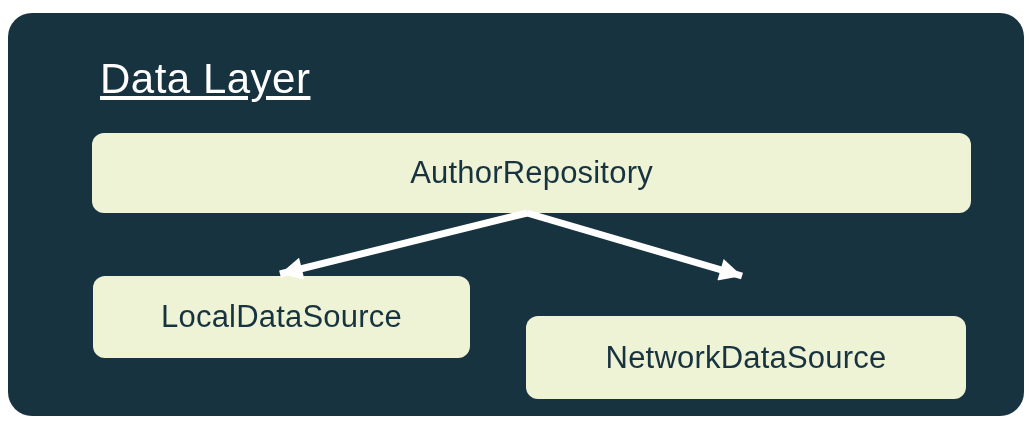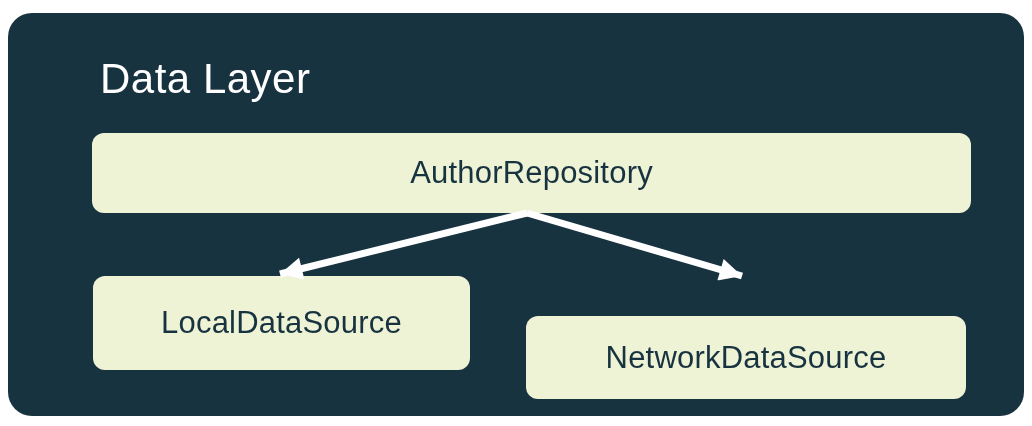--- a/index.html
+++ b/index.html
@@ -36,36 +36,37 @@
   .panel-title {
     position: absolute;
     left: 92px;
     top: 42px;
     color: var(--title-text);
     font-size: 42px;
     font-weight: 400;
     letter-spacing: 0.5px;
     line-height: 1.15;
     white-space: nowrap;
+    text-decoration: underline;
   }
   .node {
     position: absolute;
     background: var(--node-bg);
     border-radius: 12px;
     display: flex;
     align-items: center;
     justify-content: center;
     color: var(--node-text);
     font-size: 31px;
     font-weight: 400;
     letter-spacing: 0.2px;
     white-space: nowrap;
   }
   .node-repo    { left: 92px;  top: 133px; width: 879px; height: 80px; }
-  .node-local   { left: 93px;  top: 276px; width: 377px; height: 94px; }
+  .node-local   { left: 93px;  top: 276px; width: 377px; height: 82px; }
   .node-network { left: 526px; top: 276px; width: 440px; height: 83px; margin-top: 40px; }
   .arrow-layer {
     position: absolute;
     left: 0;
     top: 0;
     width: 1032px;
     height: 426px;
     pointer-events: none;
   }
   .arrow-line {

